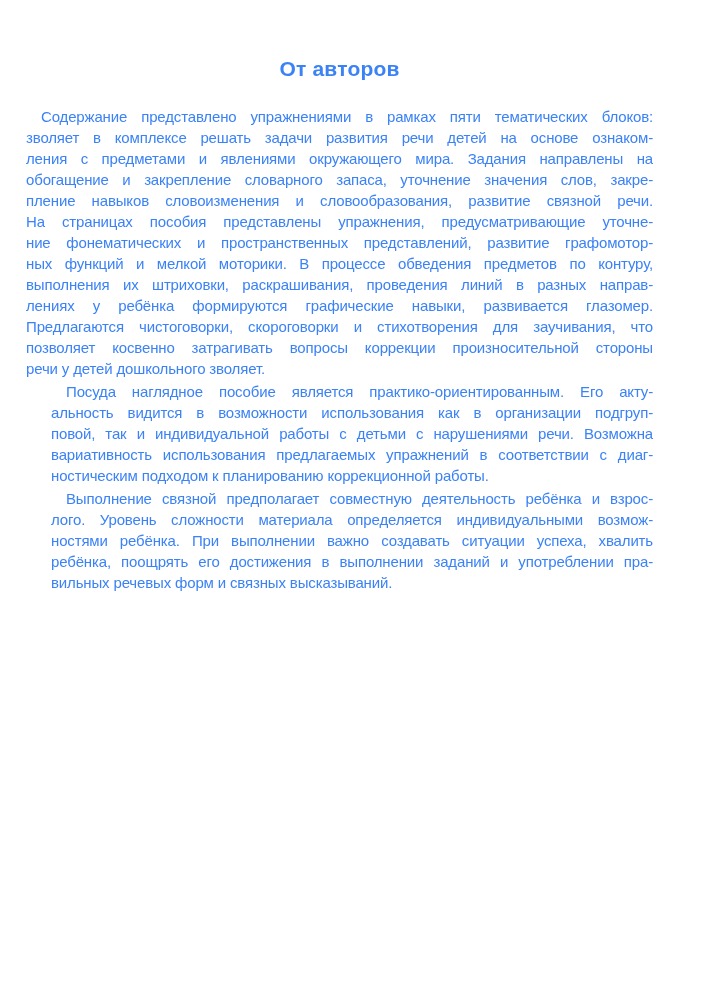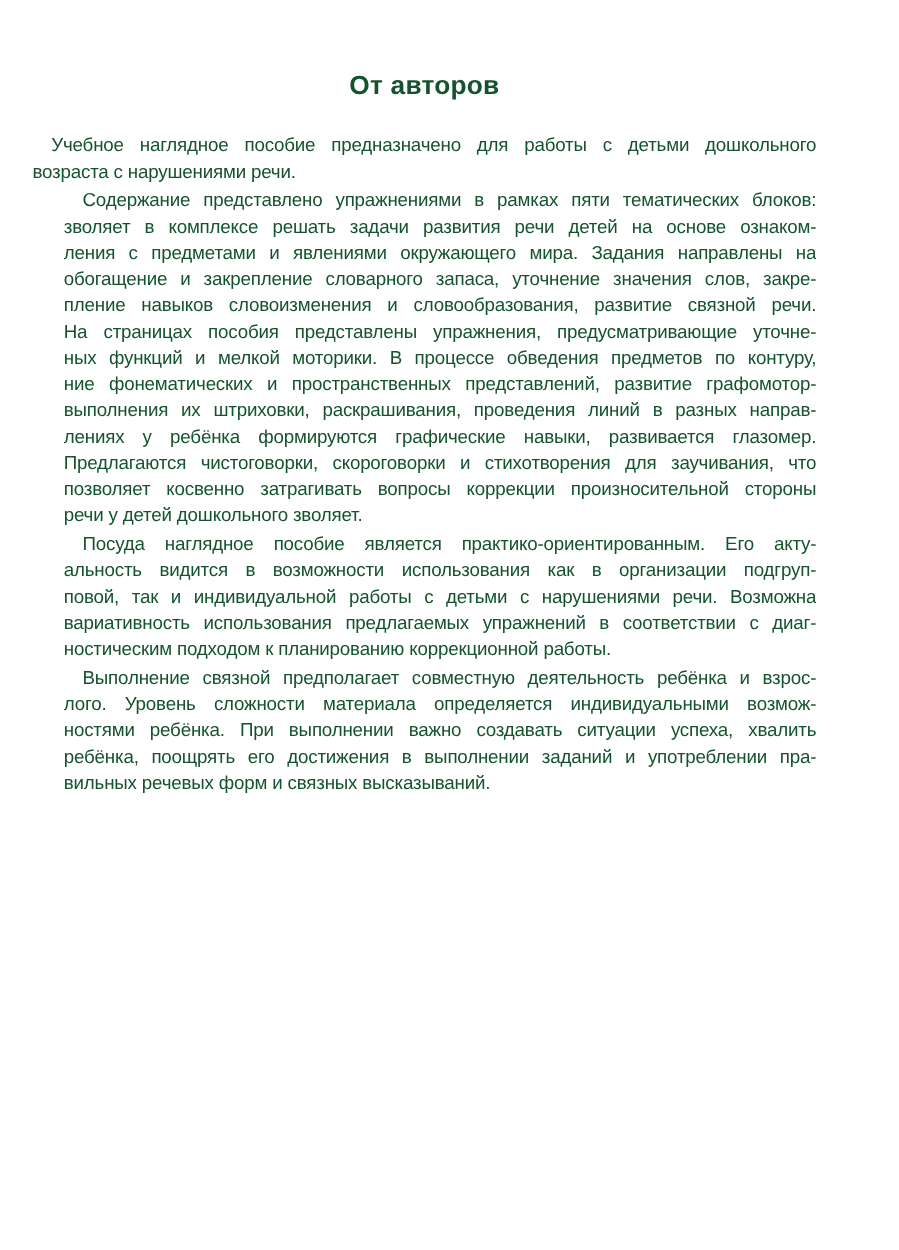--- a/index.html
+++ b/index.html
@@ -7,21 +7,21 @@
     padding: 0;
     background: #ffffff;
   }
   .page {
     position: relative;
     width: 719px;
     height: 752px;
     background: #ffffff;
     overflow: hidden;
     font-family: "Liberation Sans", sans-serif;
-    color: #14532d;
+    color: #3b82f6;
   }
   .title {
     position: absolute;
     top: 56px;
     left: 26px;
     width: 627px;
     text-align: center;
     font-size: 21px;
     line-height: 26px;
     font-weight: bold;
@@ -56,32 +56,28 @@
     text-align-last: left;
   }
 </style>
 </head>
 <body>
 
 <div class="page">
   <div class="title">От авторов</div>
   <div class="text-block">
       <div class="paragraph">
-        <div class="line first">Учебное наглядное пособие предназначено для работы с детьми дошкольного</div>
-        <div class="line last">возраста с нарушениями речи.</div>
-      </div>
-      <div class="paragraph">
         <div class="line first">Содержание представлено упражнениями в рамках пяти тематических блоков:</div>
         <div class="line">зволяет в комплексе решать задачи развития речи детей на основе ознаком-</div>
         <div class="line">ления с предметами и явлениями окружающего мира. Задания направлены на</div>
         <div class="line">обогащение и закрепление словарного запаса, уточнение значения слов, закре-</div>
         <div class="line">пление навыков словоизменения и словообразования, развитие связной речи.</div>
         <div class="line">На страницах пособия представлены упражнения, предусматривающие уточне-</div>
+        <div class="line">ние фонематических и пространственных представлений, развитие графомотор-</div>
         <div class="line">ных функций и мелкой моторики. В процессе обведения предметов по контуру,</div>
-        <div class="line">ние фонематических и пространственных представлений, развитие графомотор-</div>
         <div class="line">выполнения их штриховки, раскрашивания, проведения линий в разных направ-</div>
         <div class="line">лениях у ребёнка формируются графические навыки, развивается глазомер.</div>
         <div class="line">Предлагаются чистоговорки, скороговорки и стихотворения для заучивания, что</div>
         <div class="line">позволяет косвенно затрагивать вопросы коррекции произносительной стороны</div>
         <div class="line last">речи у детей дошкольного зволяет.</div>
       </div>
       <div class="paragraph">
         <div class="line first">Посуда наглядное пособие является практико-ориентированным. Его акту-</div>
         <div class="line">альность видится в возможности использования как в организации подгруп-</div>
         <div class="line">повой, так и индивидуальной работы с детьми с нарушениями речи. Возможна</div>

